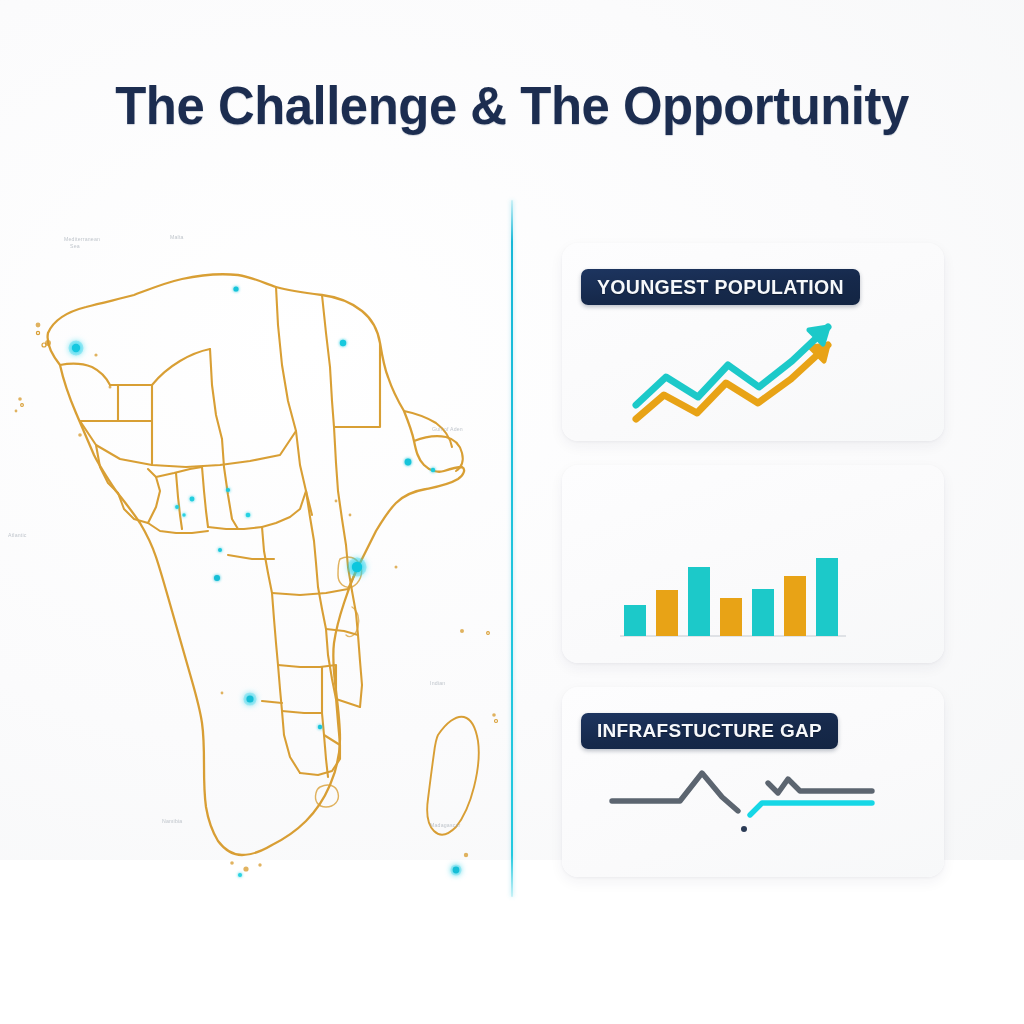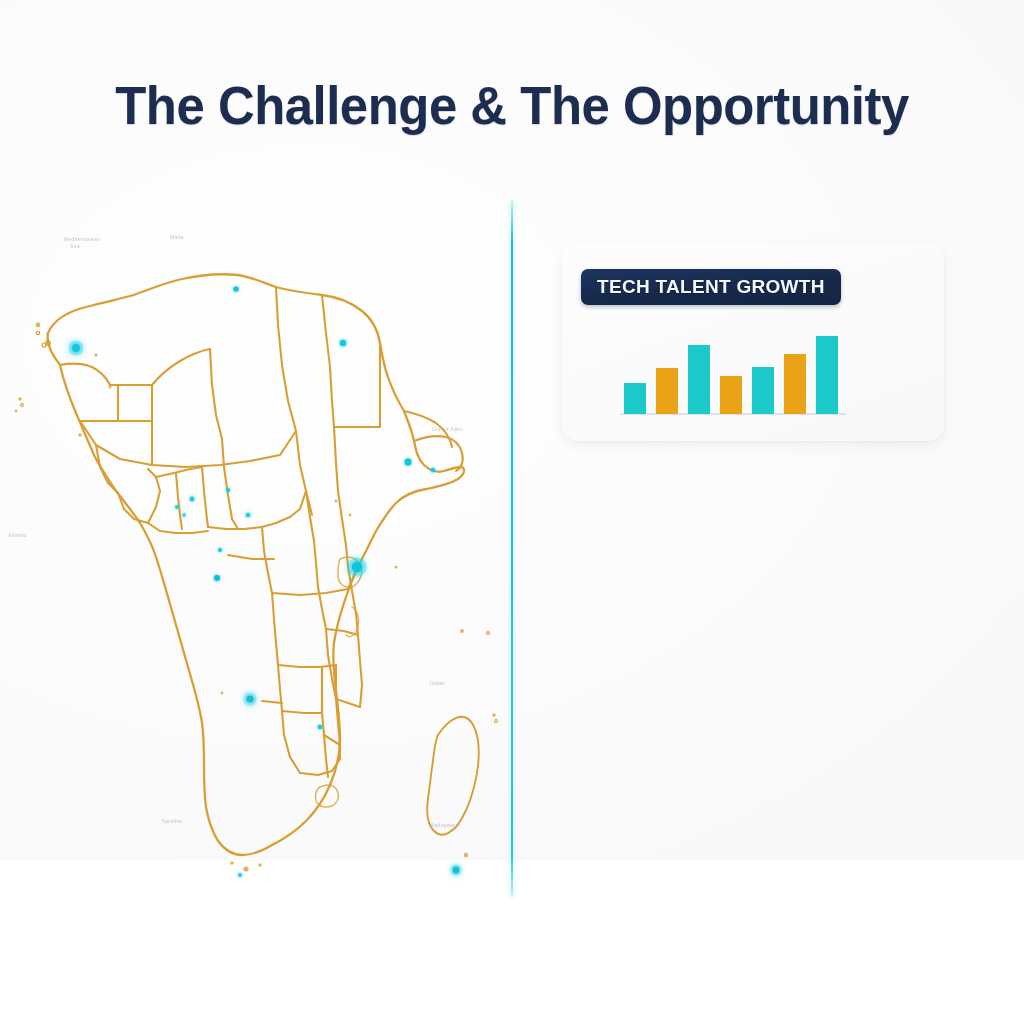--- a/index.html
+++ b/index.html
@@ -319,23 +319,42 @@
         <text class="map-label" x="246" y="800">Cape Town</text>
         <text class="map-label" x="430" y="612">Madagascar</text>
       </g>
     </svg>
   </div>
 
   <div id="divider"></div>
 
   <div id="cards">
 
+    <div class="card c1">
+      <div class="badge">YOUNGEST POPULATION</div>
+      <div class="viz">
+        <svg viewBox="0 0 382 122" xmlns="http://www.w3.org/2000/svg">
+          <defs>
+            <filter id="lineBlur1" x="-10%" y="-10%" width="125%" height="125%">
+              <feGaussianBlur stdDeviation="0.5"></feGaussianBlur>
+            </filter>
+          </defs>
+          <g filter="url(#lineBlur1)" fill="none" stroke-linecap="round" stroke-linejoin="round">
+
+            <path d="M74,106 L102,82 L135,100 L164,70 L196,90 L229,66 L266,32" stroke="#e8a317" stroke-width="7"></path>
+            <path d="M266,32 L248,34 L262,48 Z" fill="#e8a317" stroke="#e8a317" stroke-width="5"></path>
+
+            <path d="M74,92 L104,64 L136,84 L166,52 L197,74 L230,48 L266,14" stroke="#1fc9c9" stroke-width="7"></path>
+            <path d="M266,14 L247,17 L261,31 Z" fill="#1fc9c9" stroke="#1fc9c9" stroke-width="5"></path>
+          </g>
+        </svg>
+      </div>
+    </div>
 
     <div class="card c2">
-      <div class="badge">TECH TALENT GROWTH</div>
       <div class="viz">
         <svg viewBox="0 0 382 122" xmlns="http://www.w3.org/2000/svg">
           <defs>
             <filter id="barBlur" x="-10%" y="-10%" width="125%" height="125%">
               <feGaussianBlur stdDeviation="0.45"></feGaussianBlur>
             </filter>
           </defs>
           <g filter="url(#barBlur)">
 
             <rect x="58" y="100" width="226" height="2" fill="#dfe2e6"></rect>
@@ -345,15 +364,37 @@
             <rect x="126" y="32" width="22" height="69" fill="#1fc9c9"></rect>
             <rect x="158" y="63" width="22" height="38" fill="#e8a317"></rect>
             <rect x="190" y="54" width="22" height="47" fill="#1fc9c9"></rect>
             <rect x="222" y="41" width="22" height="60" fill="#e8a317"></rect>
             <rect x="254" y="23" width="22" height="78" fill="#1fc9c9"></rect>
           </g>
         </svg>
       </div>
     </div>
 
+    <div class="card c3">
+      <div class="badge">INFRAFSTUCTURE GAP</div>
+      <div class="viz">
+        <svg viewBox="0 0 382 122" xmlns="http://www.w3.org/2000/svg">
+          <defs>
+            <filter id="gapBlur" x="-12%" y="-12%" width="130%" height="130%">
+              <feGaussianBlur stdDeviation="0.55"></feGaussianBlur>
+            </filter>
+          </defs>
+          <g filter="url(#gapBlur)" fill="none" stroke-linecap="round" stroke-linejoin="round">
+
+            <path d="M50,52 L118,52 L140,24 L160,48 L176,62" stroke="#5b6570" stroke-width="5.4"></path>
+
+            <path d="M206,34 L216,44 L226,30 L238,42 L310,42" stroke="#5b6570" stroke-width="5.4"></path>
+
+            <path d="M188,66 L200,54 L310,54" stroke="#19d7e6" stroke-width="5.4"></path>
+
+            <circle cx="182" cy="80" r="3.0" fill="#2b3b55" stroke="none"></circle>
+          </g>
+        </svg>
+      </div>
+    </div>
 
   </div>
 </div>
 
 </body></html>

